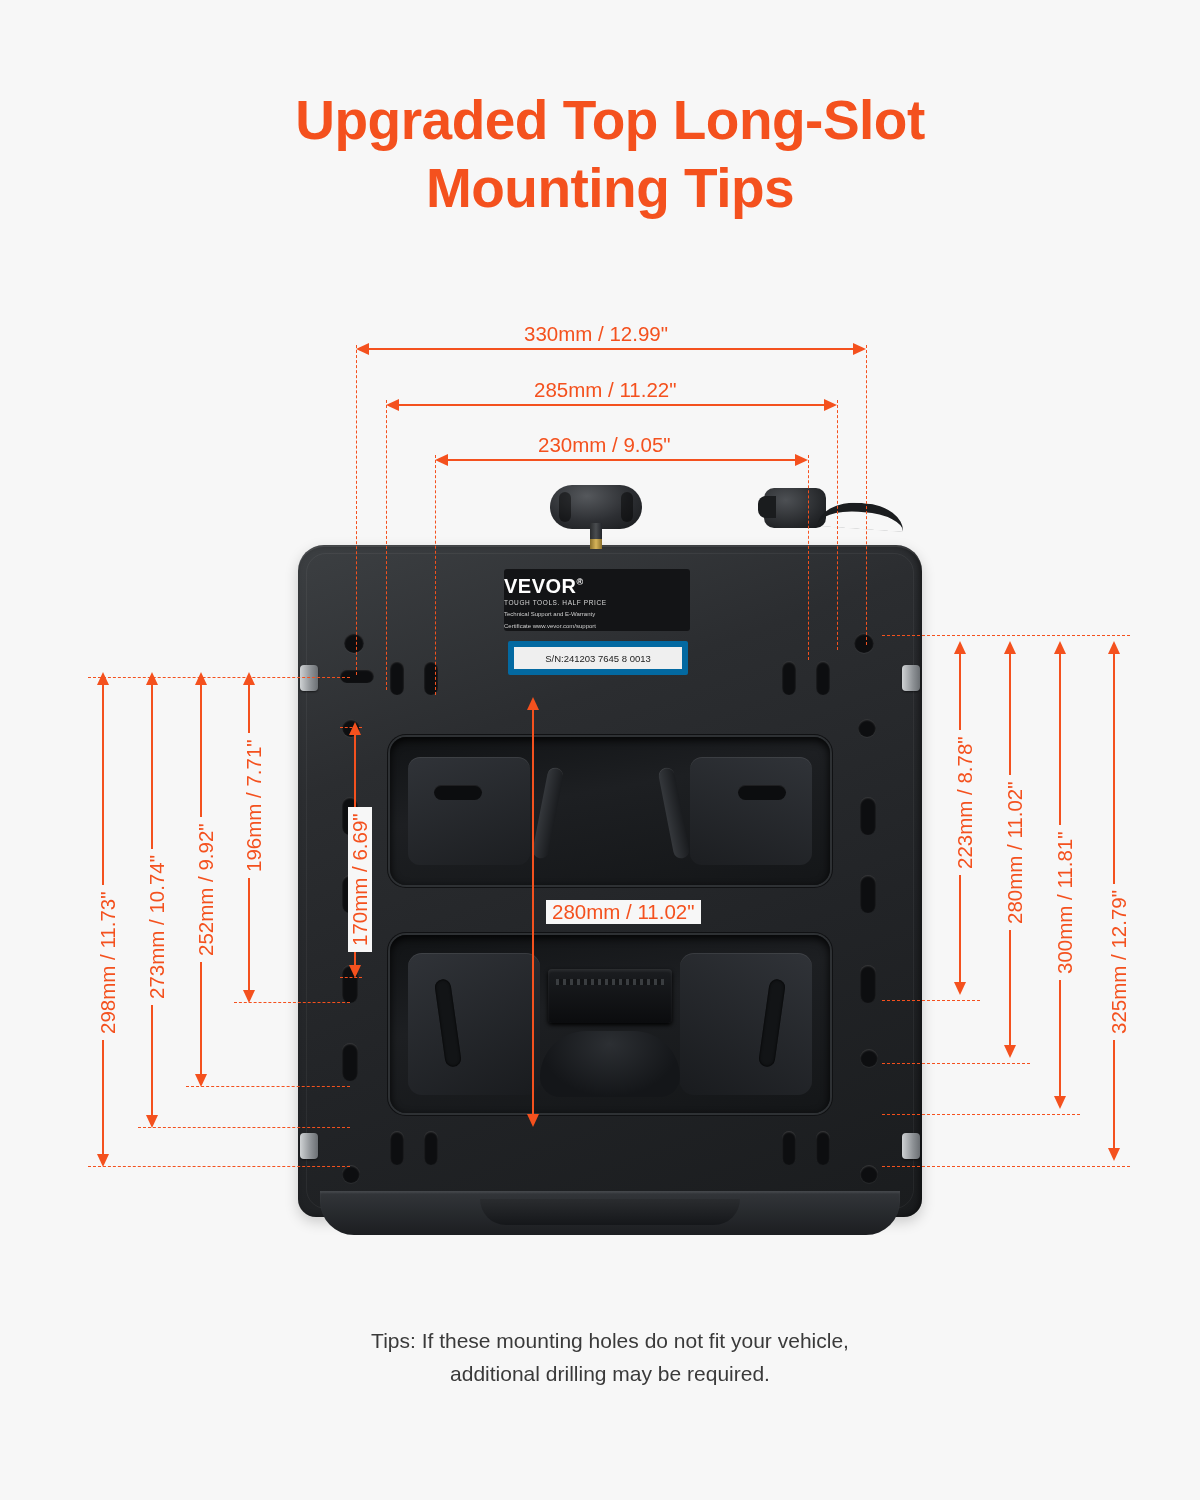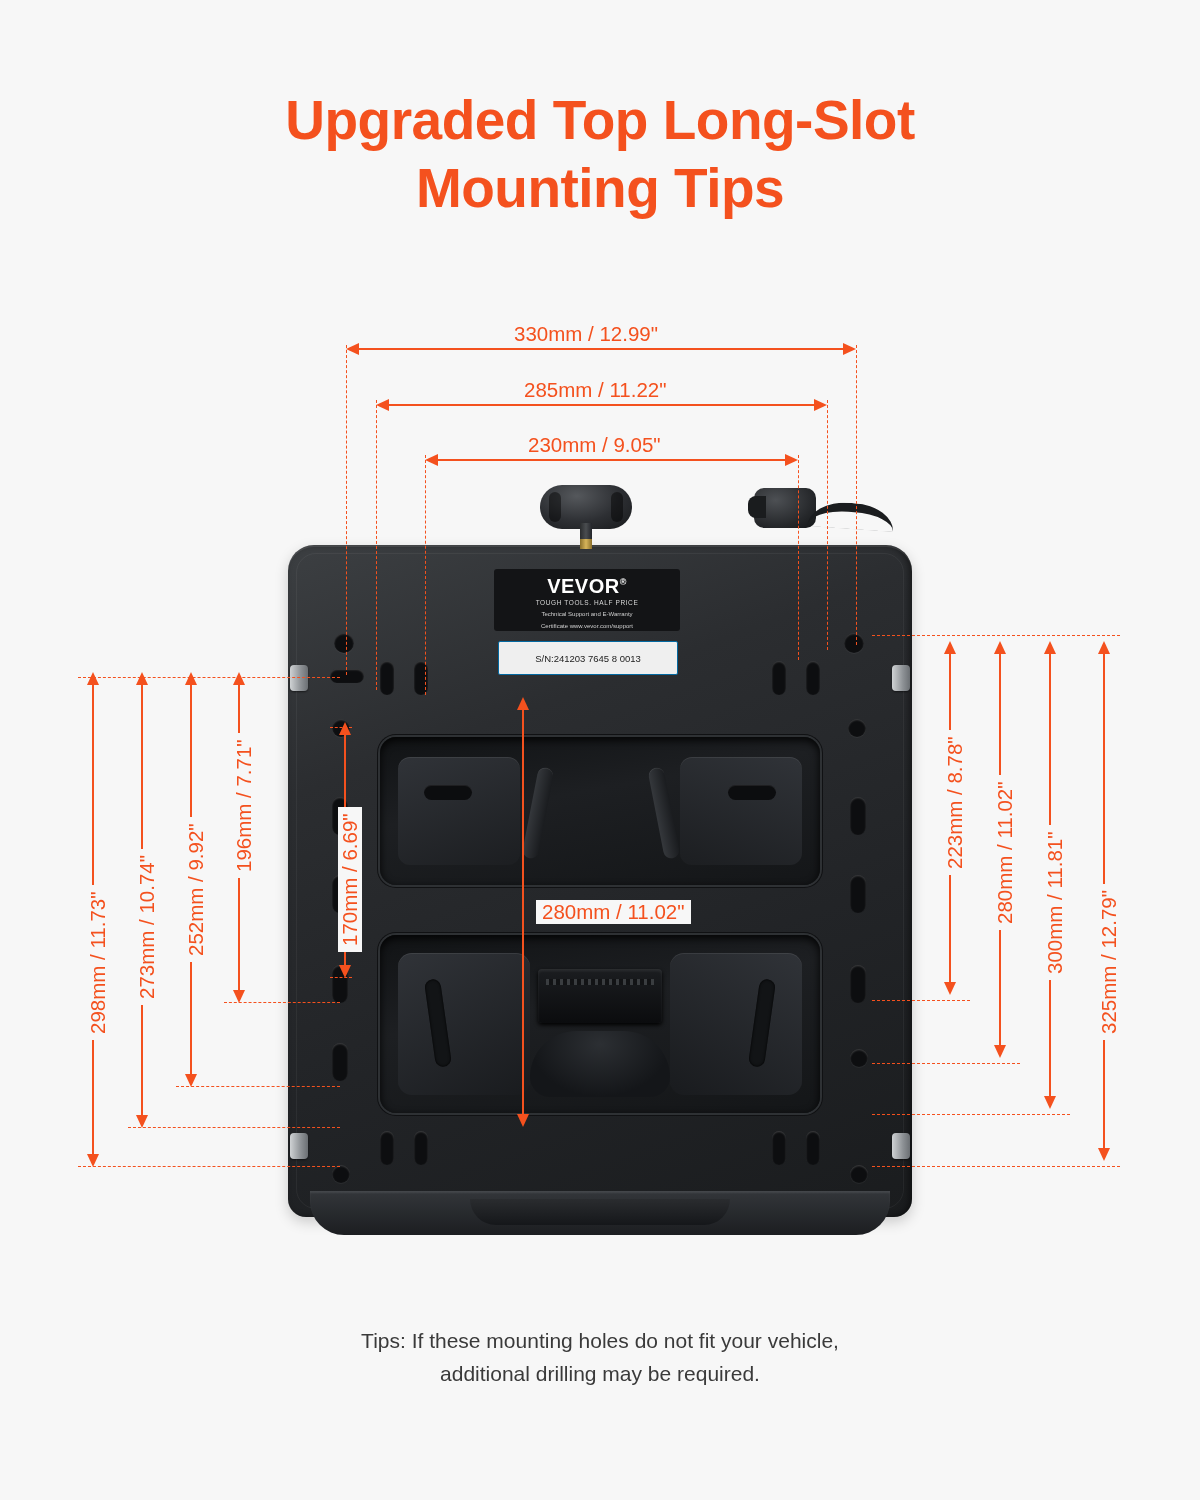--- a/index.html
+++ b/index.html
@@ -24,21 +24,21 @@
   #title .l2 { display:block; }
   #tips {
     position:absolute; top:1325px; left:0; width:1200px;
     text-align:center;
     font-size:21px;
     color:#3a3a3a;
     line-height:1.55;
   }
 
   
-  #stage { position:absolute; left:0; top:0; width:1048px; height:1500px; }
+  #stage { position:absolute; left:10px; top:0; width:1048px; height:1500px; }
 
   
   .prod {
     position:absolute;
     left:288px; top:545px; width:624px; height:690px;
   }
   .case {
     position:absolute; left:0; top:0; width:624px; height:672px;
     background:linear-gradient(160deg,#3c3f42 0%,#2b2d30 28%,#222427 62%,#1a1c1e 100%);
     border-radius:26px 26px 18px 18px;
@@ -98,29 +98,29 @@
     position:absolute; left:520px; top:-42px; width:86px; height:26px;
     border-top:9px solid #1b1d1f;
     border-radius:40px 40px 0 0 / 26px 26px 0 0;
     transform:rotate(4deg);
   }
 
   
   .vevor-label {
     position:absolute; left:206px; top:24px; width:186px; height:62px;
     background:#131416; border-radius:3px;
-    color:#fff; text-align:center; padding-top:6px;
+    color:#fff; text-align:left; padding-top:6px;
   }
   .vevor-label .brand { font-size:20px; font-weight:bold; letter-spacing:.5px; }
   .vevor-label .brand sup{ font-size:9px; vertical-align:super; }
   .vevor-label .t1 { font-size:6.5px; letter-spacing:.6px; margin-top:1px; color:#d8d8d8;}
   .vevor-label .t2 { font-size:6px; margin-top:4px; color:#cfcfcf; line-height:1.35;}
   .sn {
     position:absolute; left:210px; top:96px; width:180px; height:34px;
-    background:#efefef; border:1px solid #0369a1; border-radius:2px;
+    background:#efefef; border:6px solid #0369a1; border-radius:2px;
     font-size:9.5px; color:#222; display:flex; align-items:center; justify-content:center;
   }
 
   
   .tray {
     position:absolute;
     background:linear-gradient(170deg,#111315 0%,#1d1f22 40%,#141618 100%);
     border-radius:16px;
     box-shadow:inset 0 3px 8px rgba(0,0,0,.9), 0 0 0 2px #2e3134, 0 0 0 3px #101113;
   }

